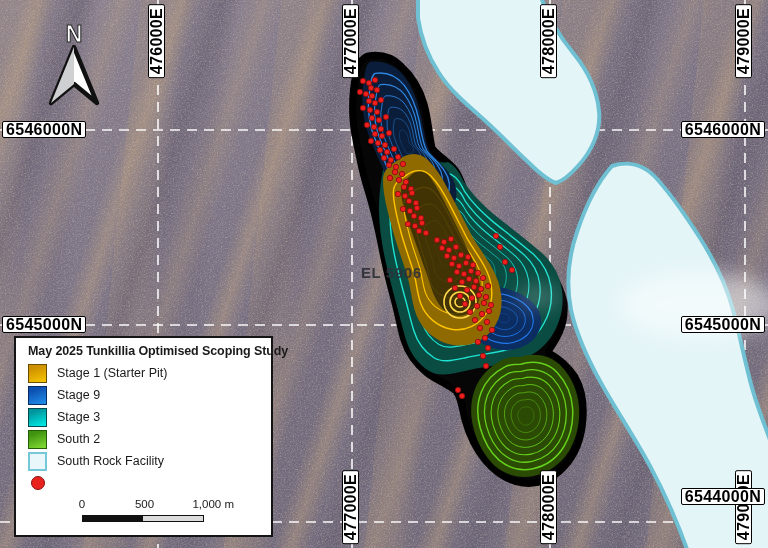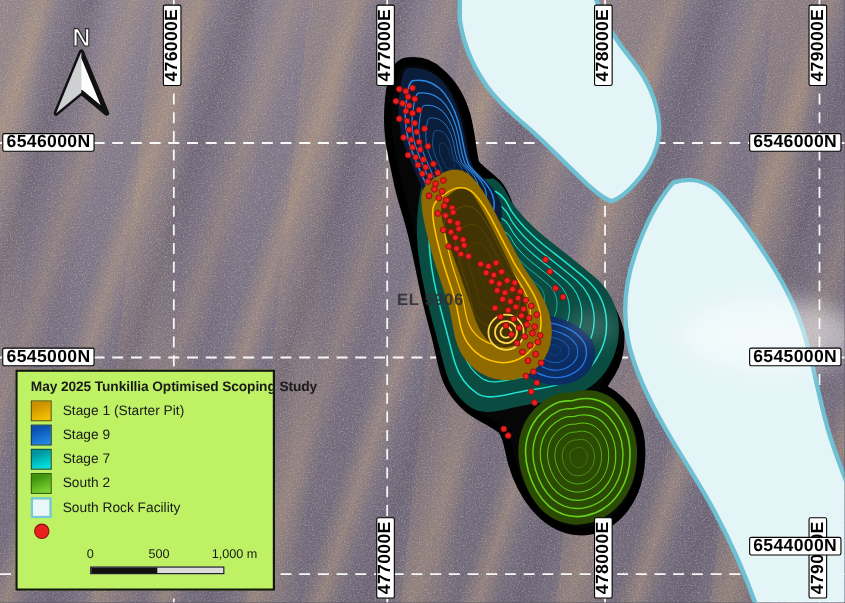--- a/index.html
+++ b/index.html
@@ -27,22 +27,22 @@
     color:#000;font-size:16px;font-weight:700;letter-spacing:.3px;
     padding:0 3px;line-height:15px;white-space:nowrap;z-index:6;}
   .glabel.vert{writing-mode:vertical-rl;transform:rotate(180deg);
     padding:3px 0;line-height:15px;width:17px;text-align:center;}
   
   #el-label{position:absolute;left:361px;top:264px;font-size:15px;font-weight:600;
     color:rgba(48,48,56,.92);letter-spacing:.6px;z-index:3;}
   
   #north{position:absolute;left:46px;top:14px;z-index:6;}
   
-  #legend{position:absolute;left:14px;top:336px;width:236px;height:201px;z-index:8;
-    background:#bef264;border:2.5px solid #141414;padding:6px 10px 4px 8px;color:#1a1a1a;}
+  #legend{position:absolute;left:14px;top:336px;width:259px;height:201px;z-index:8;
+    background:#ffffff;border:2.5px solid #141414;padding:6px 10px 4px 8px;color:#1a1a1a;}
   #legend .title{font-size:12.5px;font-weight:600;white-space:nowrap;margin:0 0 4px 4px;letter-spacing:-0.1px;}
   .lrow{display:flex;align-items:center;height:22px;margin-left:4px;}
   .swatch{width:19px;height:19px;border:1px solid #222;flex:none;}
   .ldot{width:14px;height:14px;border-radius:50%;flex:none;margin:0 2.5px;}
   .llabel{font-size:12.5px;font-weight:500;margin-left:10px;white-space:nowrap;}
   #scalebar{position:relative;width:125px;margin:4px 0 0 58px;height:28px;}
   #sb-ticks{position:relative;height:14px;font-size:11.5px;font-weight:500;}
   #sb-ticks span{position:absolute;transform:translateX(-50%);white-space:nowrap;}
   #sb-bar{position:relative;margin-top:3px;width:122px;height:7px;border:1.2px solid #111;
     background:#dcdcdc;display:flex;}
@@ -395,21 +395,21 @@
         <div class="lrow">
           <span class="swatch" style="background: linear-gradient(160deg, rgb(206, 144, 0) 20%, rgb(242, 194, 0) 90%); border: 1px solid rgb(107, 78, 0);"></span>
           <span class="llabel">Stage 1 (Starter Pit)</span>
         </div>
         <div class="lrow">
           <span class="swatch" style="background: linear-gradient(160deg, rgb(13, 79, 176) 20%, rgb(30, 136, 229) 90%); border: 1px solid rgb(7, 42, 96);"></span>
           <span class="llabel">Stage 9</span>
         </div>
         <div class="lrow">
           <span class="swatch" style="background: linear-gradient(160deg, rgb(0, 149, 156) 20%, rgb(0, 229, 224) 90%); border: 1px solid rgb(0, 73, 78);"></span>
-          <span class="llabel">Stage 7</span>
+          <span class="llabel">Stage 3</span>
         </div>
         <div class="lrow">
           <span class="swatch" style="background: linear-gradient(160deg, rgb(63, 147, 15) 20%, rgb(124, 213, 48) 90%); border: 1px solid rgb(36, 92, 8);"></span>
           <span class="llabel">South 2</span>
         </div>
         <div class="lrow">
           <span class="swatch" style="background: linear-gradient(160deg, rgb(233, 247, 250) 20%, rgb(233, 247, 250) 90%); border: 2px solid rgb(116, 200, 216);"></span>
           <span class="llabel">South Rock Facility</span>
         </div>
         <div class="lrow">

